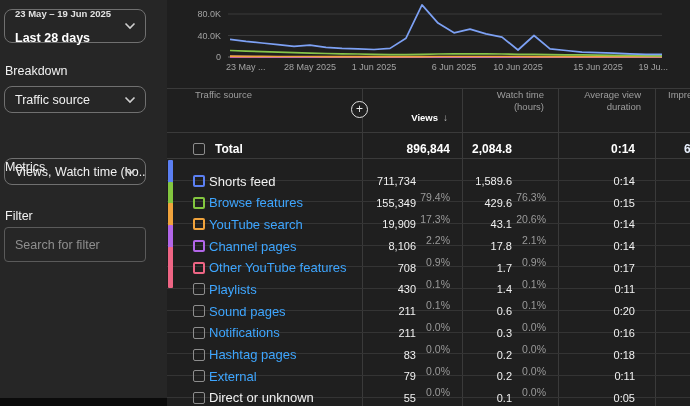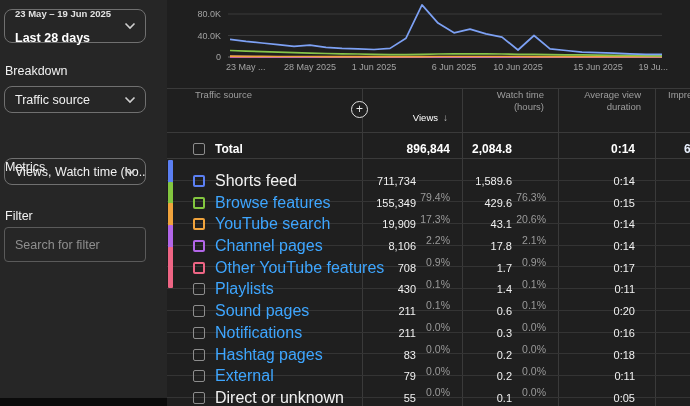--- a/index.html
+++ b/index.html
@@ -39,36 +39,36 @@
   .main { position:absolute; left:167px; top:0; width:523px; height:406px; background:#1f1f1f; }
   .chart { position:absolute; left:0; top:0; width:523px; height:82px; }
   .axis-label { fill:#a3a3a3; font-size:9px; font-family:"Liberation Sans","DejaVu Sans",sans-serif; }
   
   .table { position:absolute; left:0; top:88px; width:523px; height:318px; border-top:1px solid #3a3a3a; }
   .vdiv { position:absolute; top:0; bottom:0; width:1px; background:#3a3a3a; }
   .thead { position:relative; display:grid; grid-template-columns:195px 100px 96px 97px 35px; height:44px; border-bottom:1px solid #3a3a3a; }
   .th { display:flex; flex-direction:column; justify-content:flex-start; align-items:flex-end; padding:0 14px 8px 0; font-size:9.5px; color:#9e9e9e; text-align:right; line-height:1.25; }
   .th-name { align-items:flex-start; padding-left:28px; text-align:left; }
   .th-views { flex-direction:row; align-items:flex-end; justify-content:flex-end; }
-  .th-views .sorted { color:#ffffff; font-weight:400; }
+  .th-views .sorted { color:#ffffff; font-weight:700; }
   .sort-arrow { color:#b5b5b5; font-size:10px; margin-left:5px; }
   .th-watch span, .th-avg span { max-width:64px; }
   .th-imp { align-items:flex-start; text-align:left; padding:0 0 8px 13px; overflow:hidden; white-space:nowrap; }
   .plus-btn {
     position:absolute; left:184px; top:101px; width:17px; height:17px; border-radius:50%;
     border:1.5px solid #e0e0e0; color:#e8e8e8; font-size:12px; line-height:14px; text-align:center;
     background:#1f1f1f; cursor:pointer; z-index:3;
   }
   .trow { position:relative; display:grid; grid-template-columns:195px 100px 96px 97px 35px; height:21.7px; border-bottom:1px solid #343434; align-items:center; }
   .trow-total { height:26px; border-bottom:1px solid #3a3a3a; }
   .td-name { position:relative; display:flex; align-items:center; height:100%; padding-left:26px; }
   .indicator { position:absolute; left:1px; top:1px; bottom:2px; width:5px; border-radius:1px; }
   .cbx { width:12px; height:12px; border-radius:2px; border:1.5px solid #8d8d8d; background:transparent; flex:0 0 auto; cursor:pointer; }
   .cbx.colored { border-width:2px; }
-  .row-name { margin-left:10px; font-size:16px; color:#f1f1f1; white-space:nowrap; }
+  .row-name { margin-left:4px; font-size:13px; color:#f1f1f1; white-space:nowrap; }
   .row-name.link { color:#3ea6ff; cursor:pointer; }
   .total-name { margin-left:10px; font-size:12px; font-weight:700; color:#ffffff; }
   .td-num { display:flex; align-items:center; height:100%; }
   .num { flex:1; text-align:right; font-size:11px; font-weight:500; color:#f1f1f1; }
   .pct { width:46px; text-align:right; padding-right:12px; font-size:10.5px; color:#9a9a9a;margin-top:32px; }
   .td-avg { text-align:right; padding-right:20px; font-size:11px; font-weight:500; color:#f1f1f1; }
   .trow-total .num, .trow-total .td-avg, .total-views { font-size:12px; font-weight:700; color:#ffffff;text-align:right; }
   .total-views { flex:1; text-align:right; padding-right:12px; }
   .td-imp { position:relative; height:100%; }
   .imp-partial { position:absolute; left:29px; top:50%; transform:translateY(-50%); font-size:12px; font-weight:700; color:#e8f0fe; }

